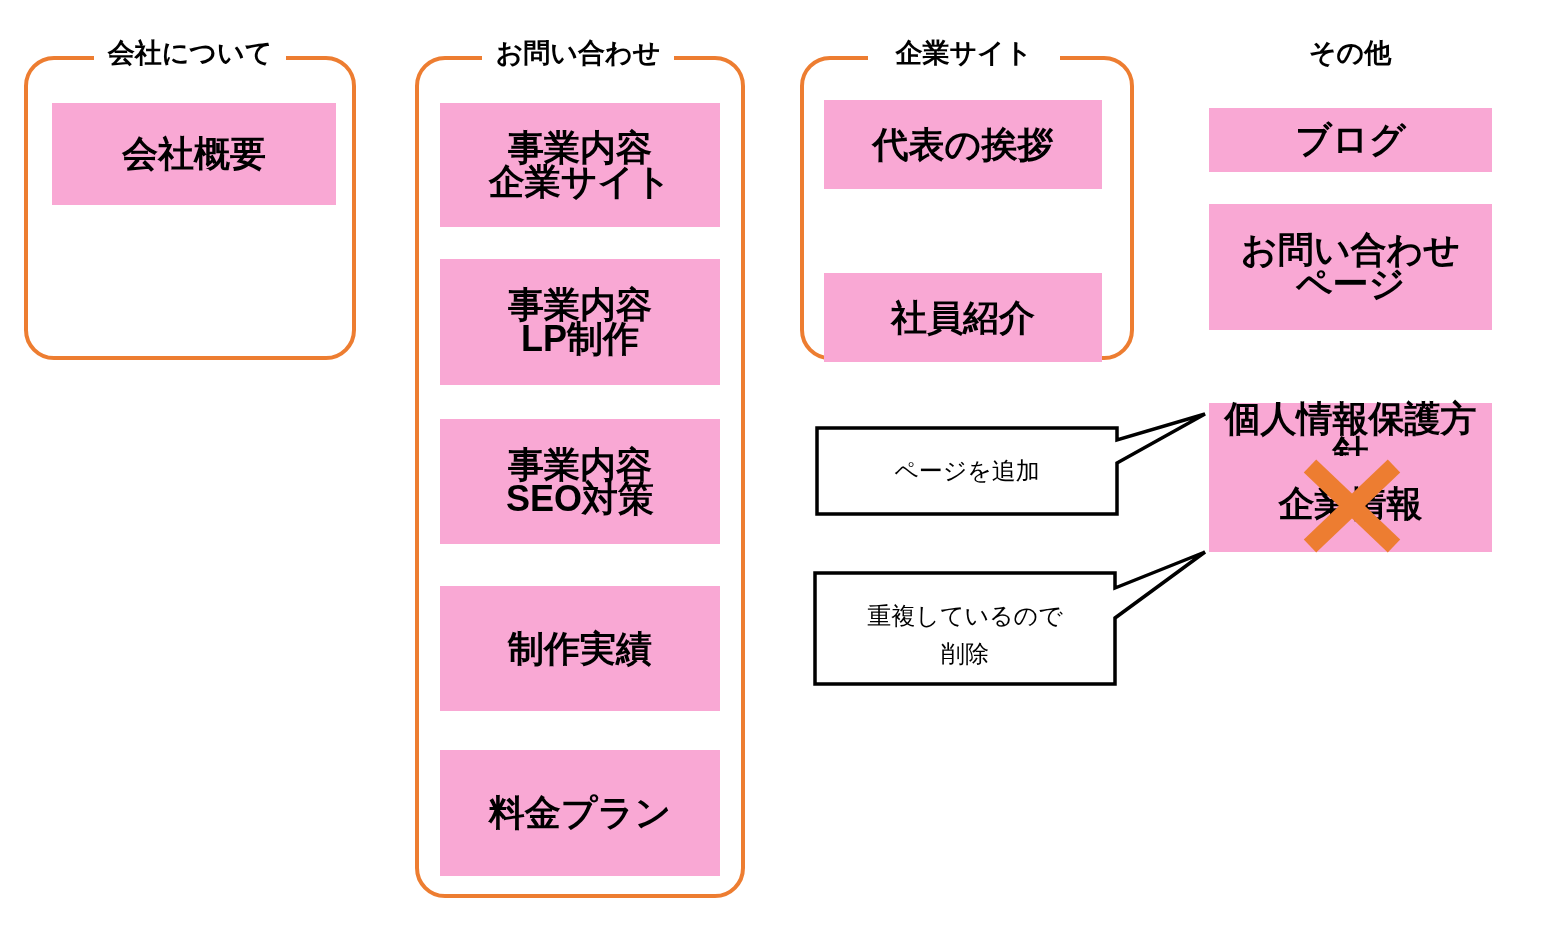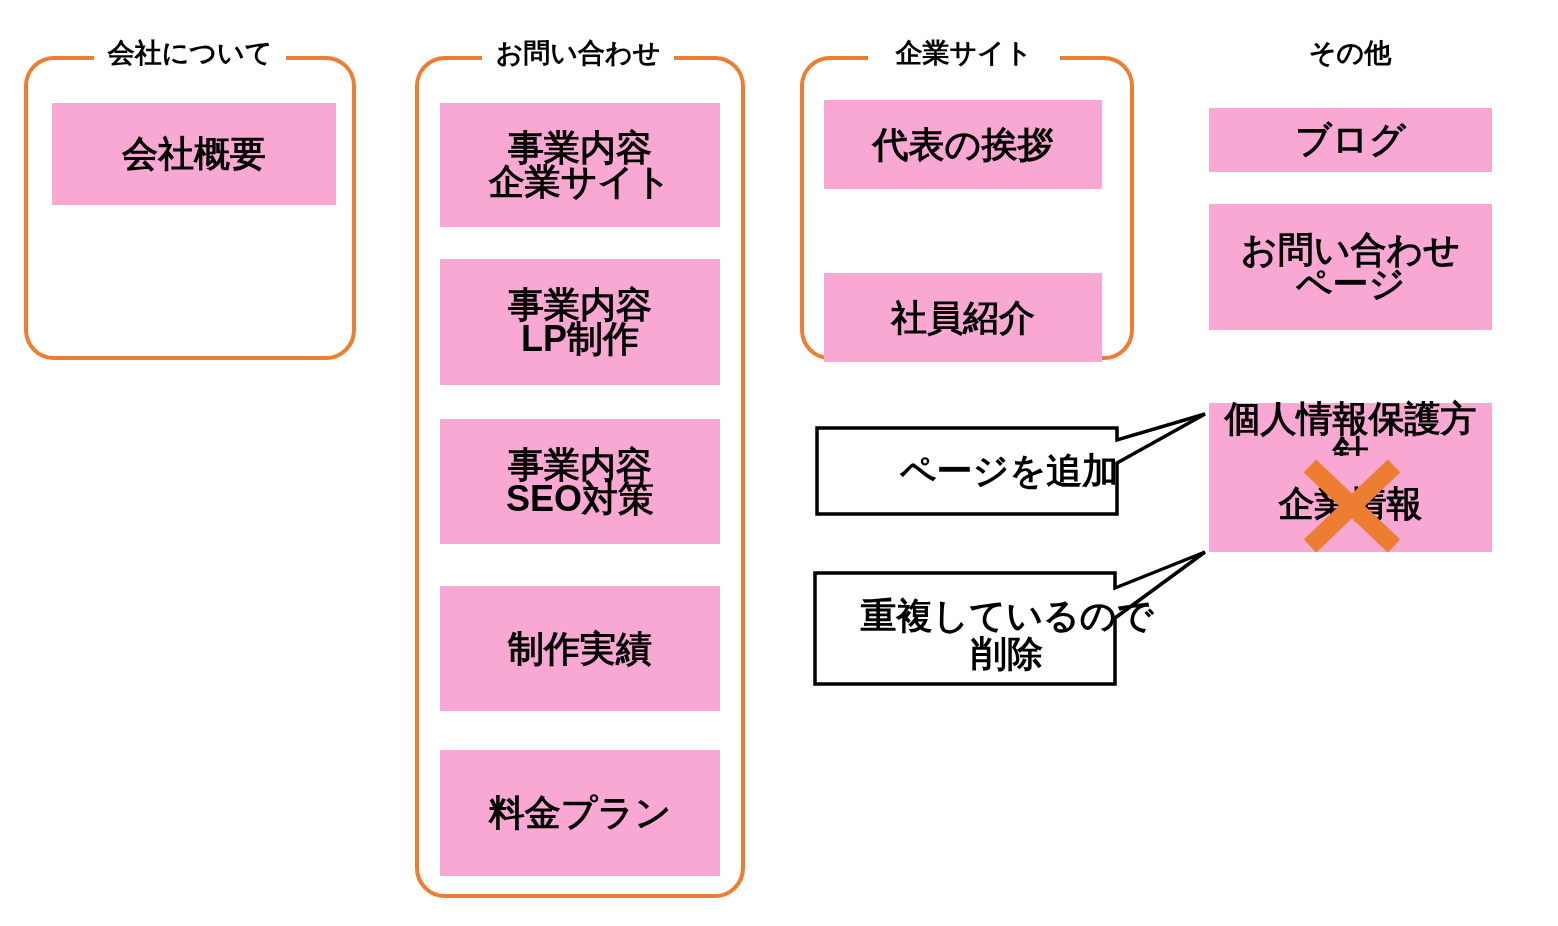--- a/index.html
+++ b/index.html
@@ -63,27 +63,26 @@
   
   .callout {
     position: absolute;
   }
   .callout-label {
     position: absolute;
     display: flex;
     align-items: center;
     justify-content: center;
     text-align: center;
-    font-weight: bold;
-    font-size: 36px;
+    font-weight: normal;
+    font-size: 24px;
     line-height: 38px;
     white-space: pre-line;
     color: #000000;
     pointer-events: none;
-    padding-left: 42px;
   }
   .callout svg {
     display: block;
     overflow: visible;
   }
   
   .x-mark {
     position: absolute;
     pointer-events: none;
   }

